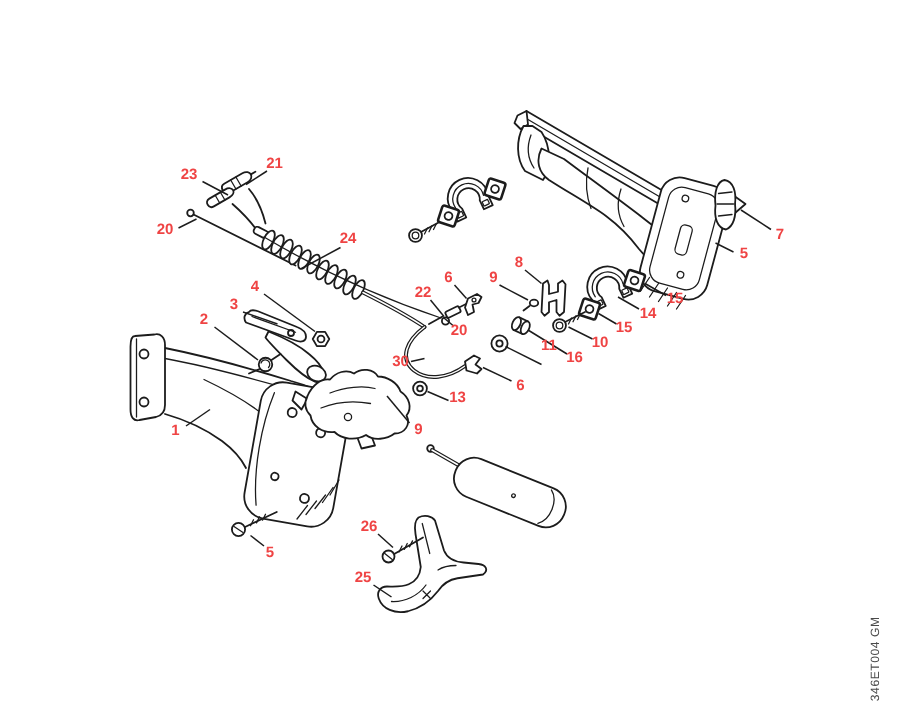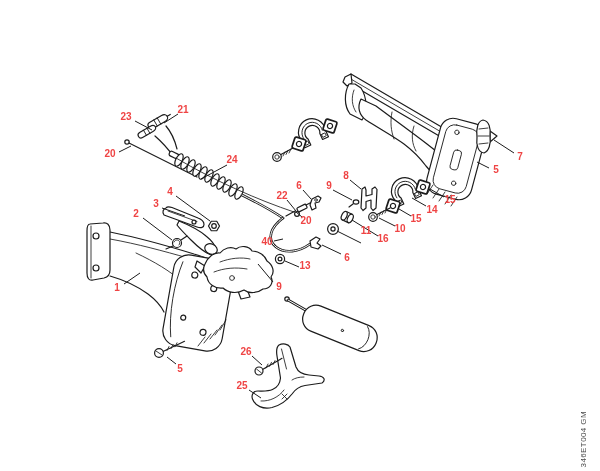--- a/index.html
+++ b/index.html
@@ -286,21 +286,21 @@
 
   <span class="callout" style="left:126px;top:117px">23</span>
   <span class="callout" style="left:183px;top:110px">21</span>
   <span class="callout" style="left:110px;top:154px">20</span>
   <span class="callout" style="left:232px;top:160px">24</span>
   <span class="callout" style="left:282px;top:196px">22</span>
   <span class="callout" style="left:299px;top:186px">6</span>
   <span class="callout" style="left:329px;top:186px">9</span>
   <span class="callout" style="left:346px;top:176px">8</span>
   <span class="callout" style="left:306px;top:221px">20</span>
-  <span class="callout" style="left:267px;top:242px">40</span>
+  <span class="callout" style="left:267px;top:242px">30</span>
   <span class="callout" style="left:366px;top:231px">11</span>
   <span class="callout" style="left:383px;top:239px">16</span>
   <span class="callout" style="left:400px;top:229px">10</span>
   <span class="callout" style="left:416px;top:219px">15</span>
   <span class="callout" style="left:432px;top:210px">14</span>
   <span class="callout" style="left:450px;top:200px">15</span>
   <span class="callout" style="left:496px;top:170px">5</span>
   <span class="callout" style="left:520px;top:157px">7</span>
   <span class="callout" style="left:170px;top:192px">4</span>
   <span class="callout" style="left:156px;top:204px">3</span>

